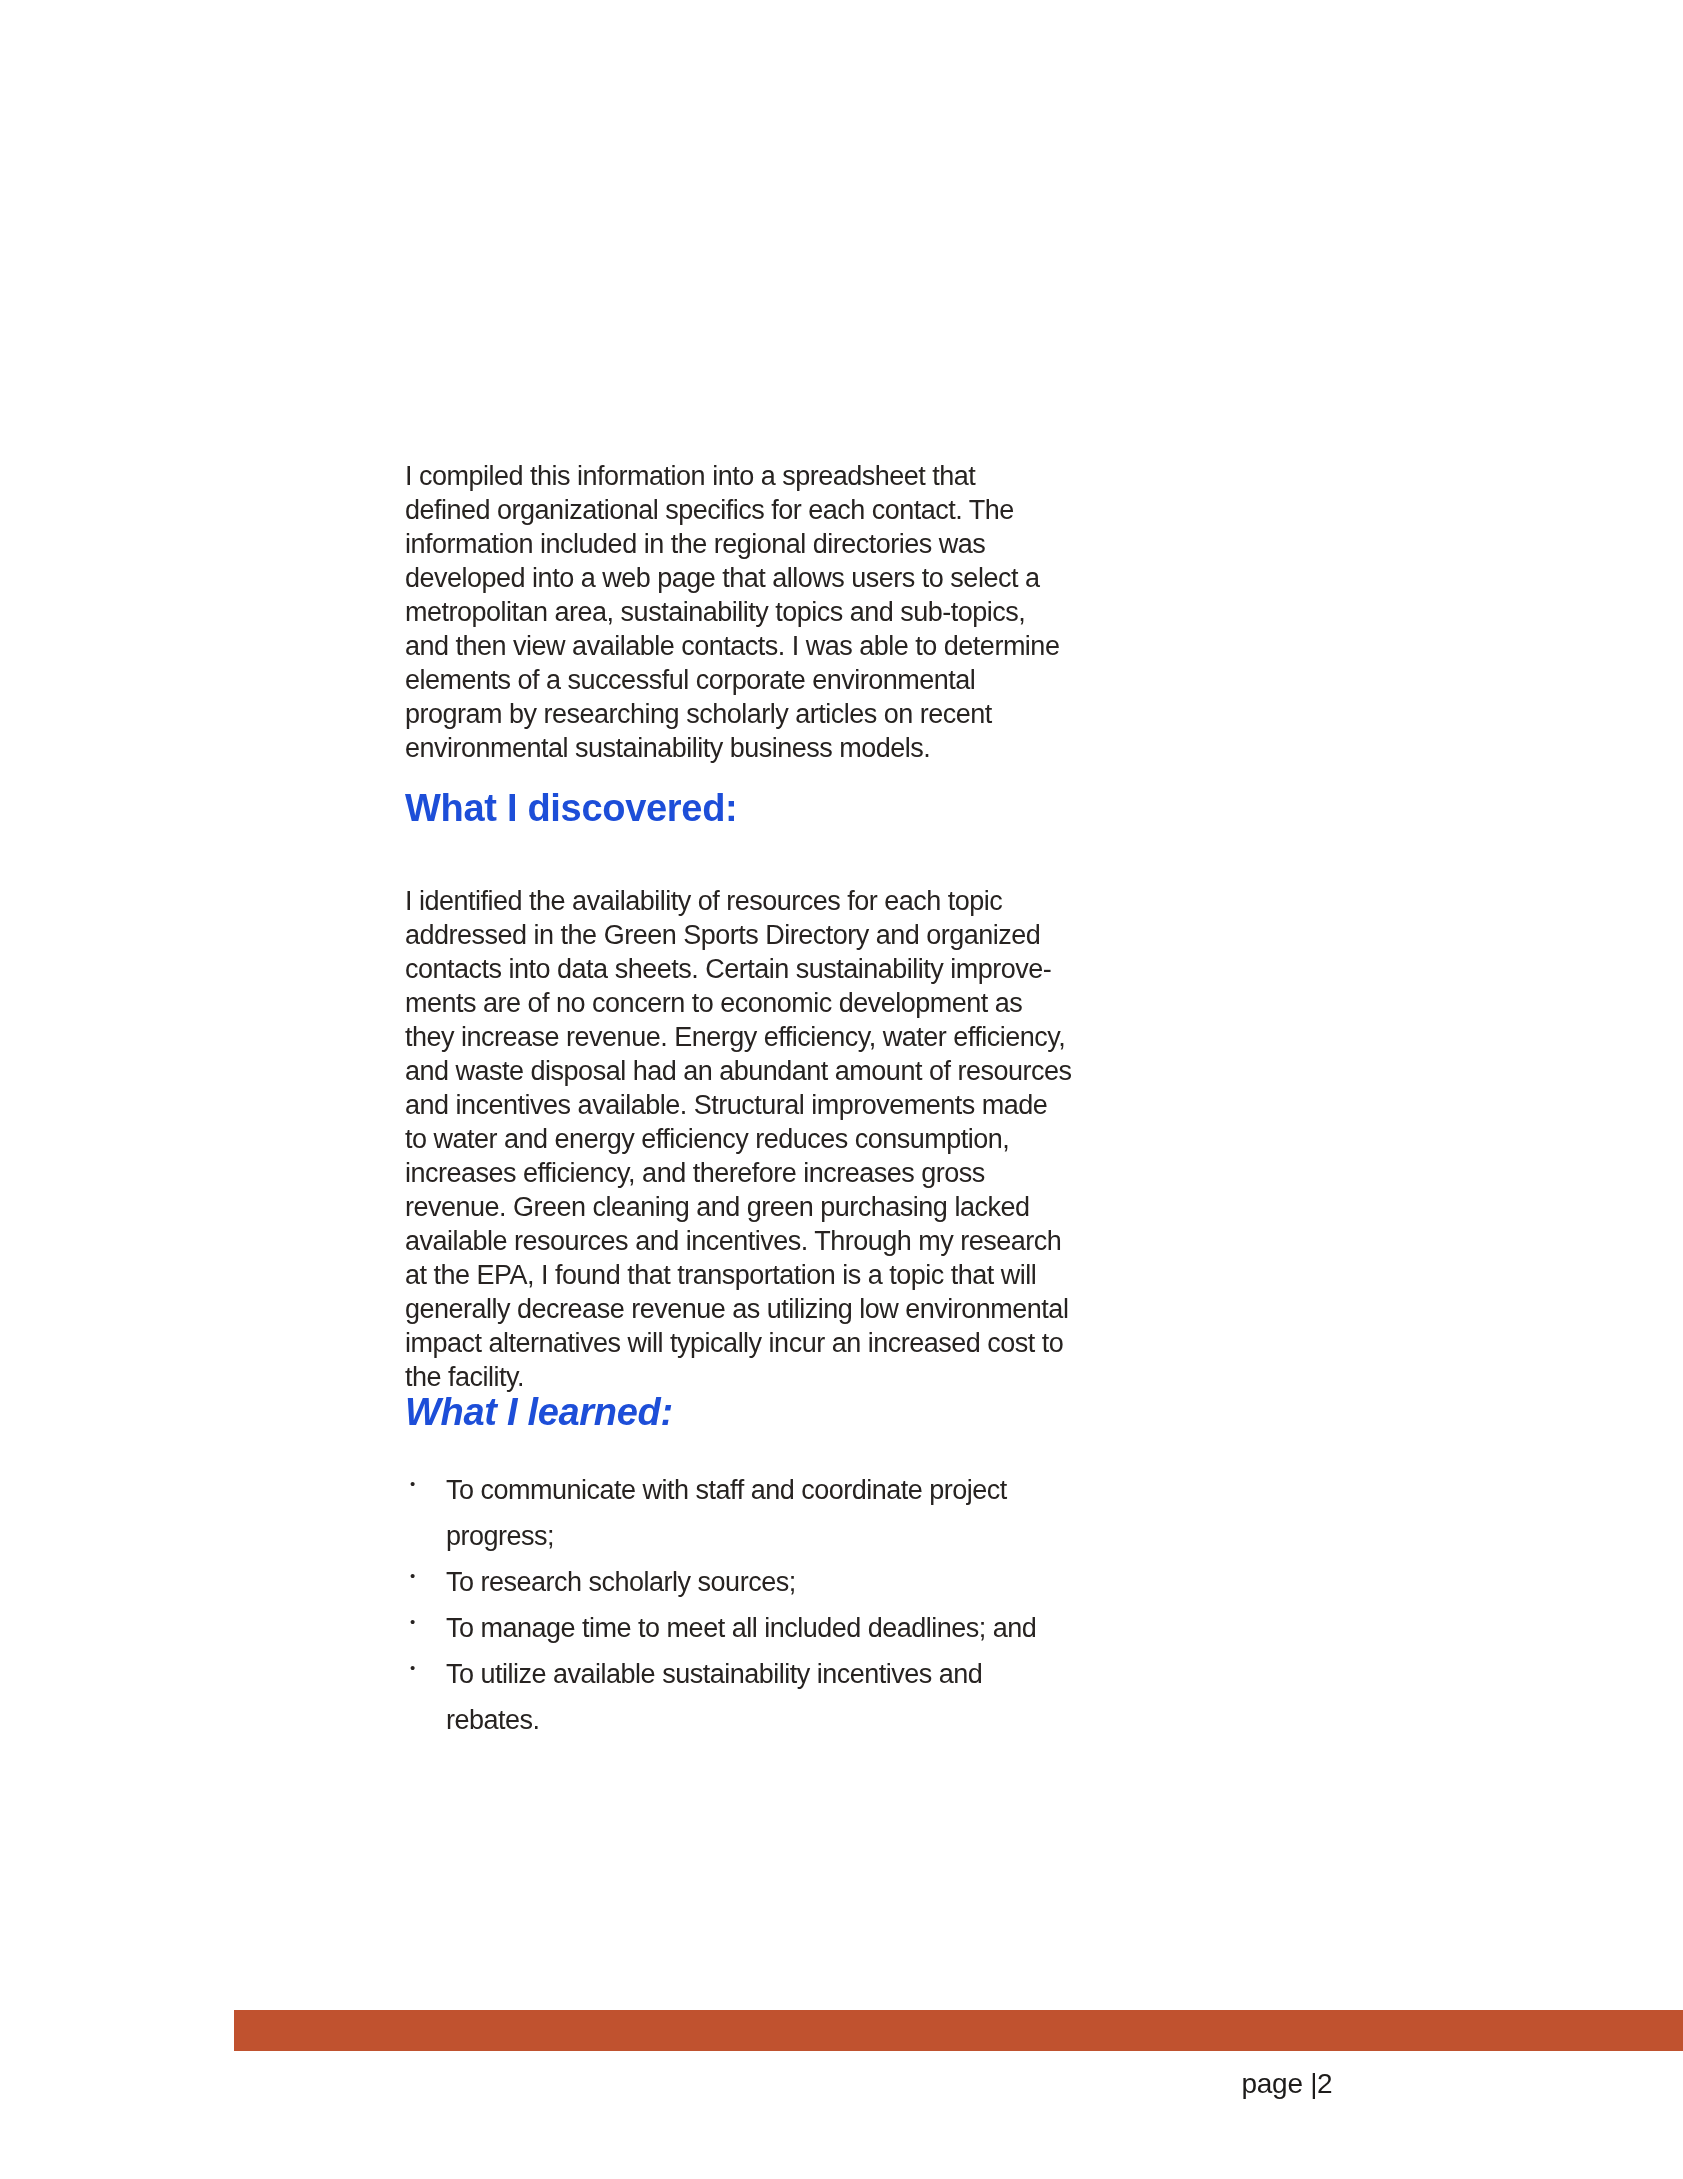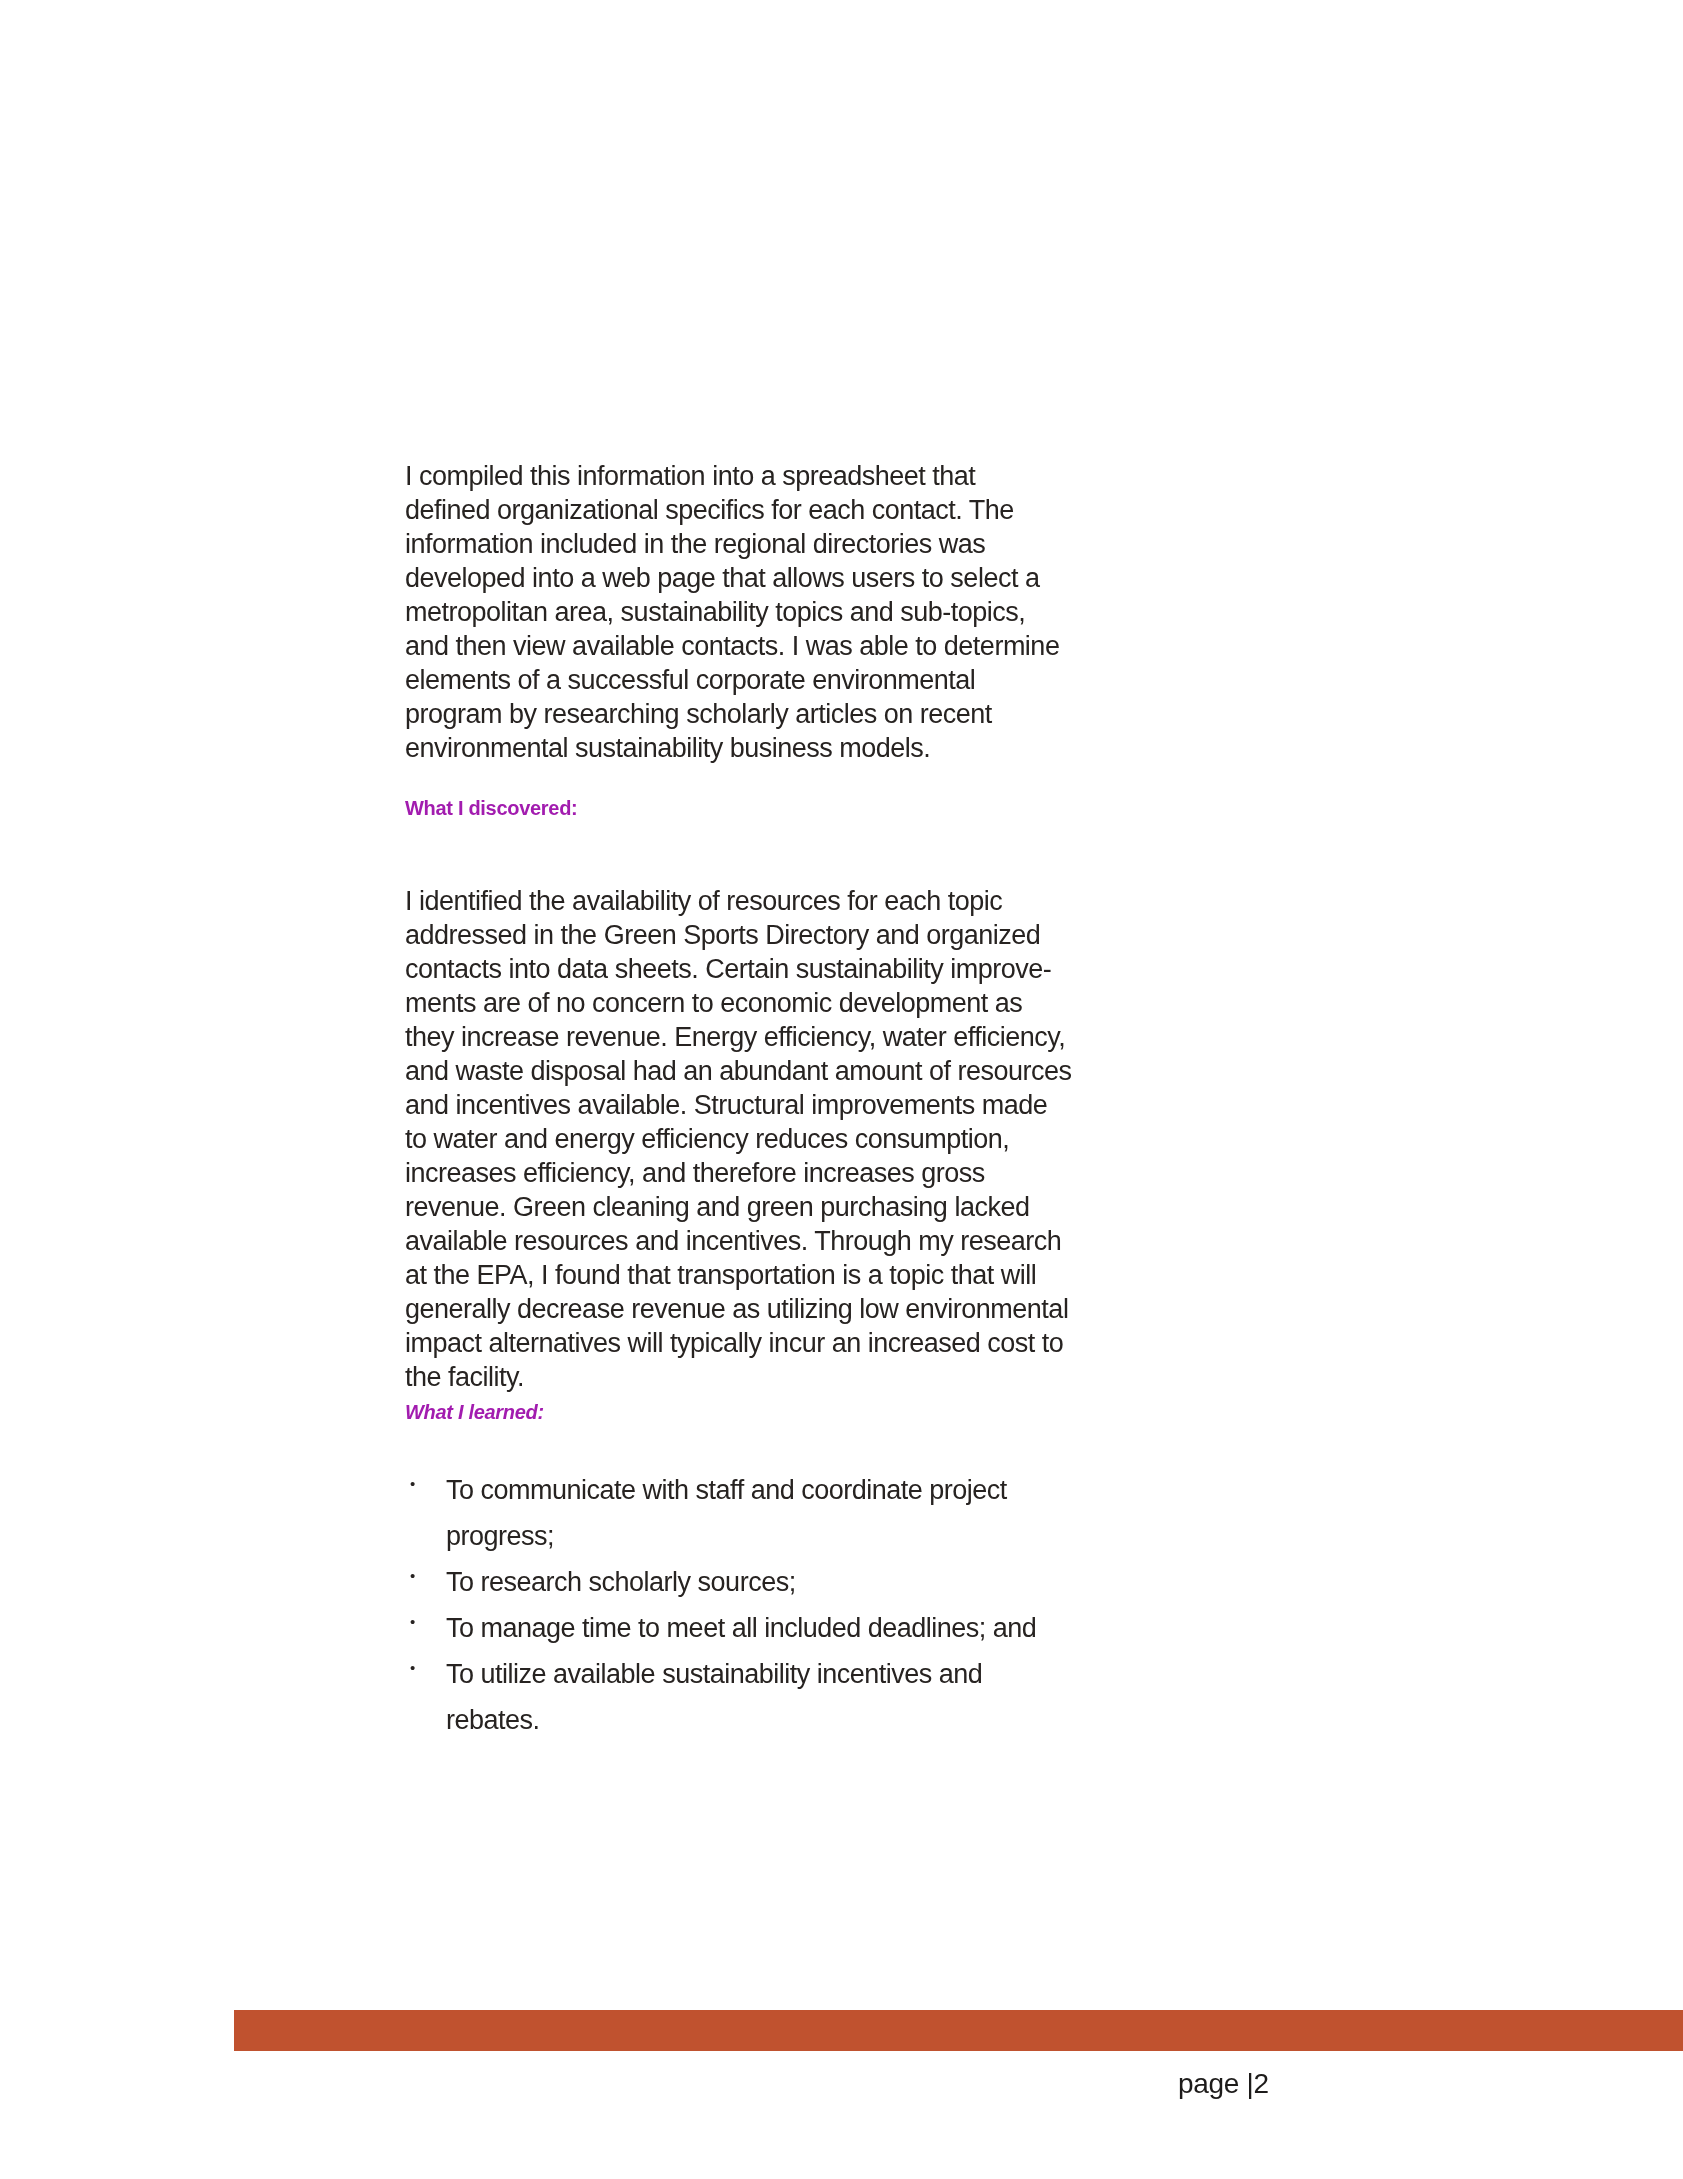--- a/index.html
+++ b/index.html
@@ -23,25 +23,25 @@
     line-height: 34px;
     letter-spacing: -0.5px;
     color: #272321;
     white-space: pre-line;
   }
   .para-1 { top: 459px; }
   .para-2 { top: 884px; }
   .section-heading {
     position: absolute;
     left: 405px;
-    font-size: 20px;
+    font-size: 38px;
     line-height: 35px;
     font-weight: 700;
     letter-spacing: -0.3px;
-    color: #a21caf;
+    color: #1d4ed8;
   }
   .heading-discovered { top: 791px; }
   .heading-learned { top: 1395px; font-style: italic; }
   .bullet-list {
     position: absolute;
     left: 405px;
     top: 1467px;
     width: 703px;
   }
   .bullet-item {
@@ -69,21 +69,21 @@
     left: 234px;
     right: 0;
     top: 2010px;
     height: 41px;
   }
   .page-number {
     position: absolute;
     top: 2068px;
     left: 1178px;
     width: 218px;
-    text-align: left;
+    text-align: center;
     font-size: 28px;
     line-height: 32px;
     letter-spacing: -0.3px;
     color: #1d1b1a;
   }
 </style>
 </head>
 <body>
 
 <div class="page" style="background: rgb(255, 255, 255);">

